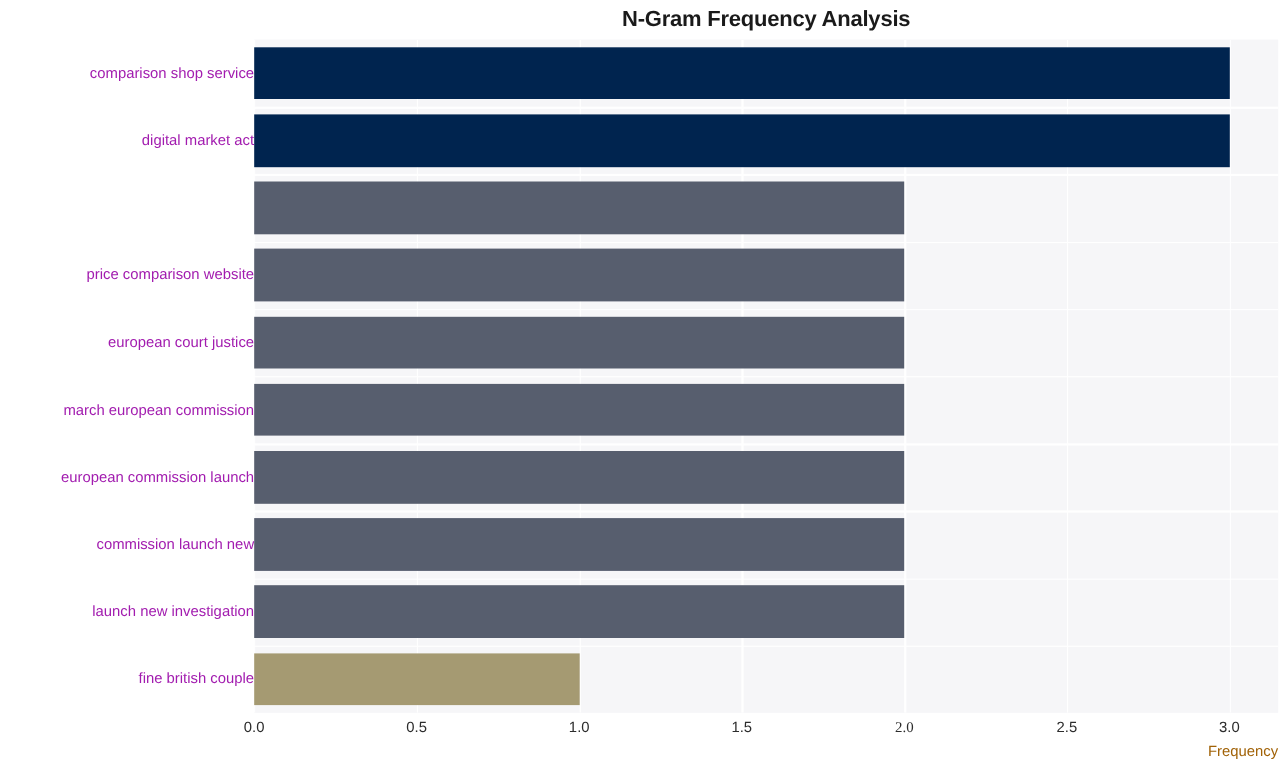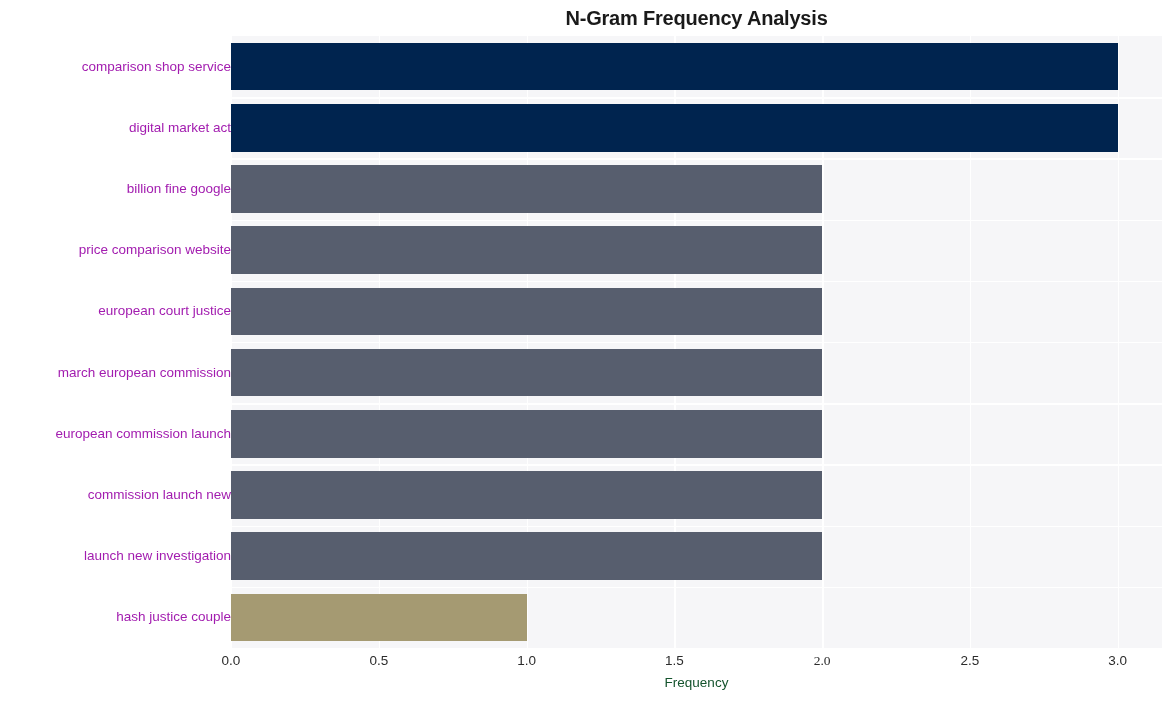--- a/index.html
+++ b/index.html
@@ -107,23 +107,23 @@
     font-size: 13.5px;
     color: #2c2c2c;
     line-height: 18px;
   }
 
   #x-axis-title {
     position: absolute;
     left: 231px;
     top: 674px;
     width: 931px;
-    text-align: center;
+    text-align: right;
     font-size: 13.5px;
-    color: #14532d;
+    color: #a16207;
     line-height: 18px;
   }
 </style>
 </head>
 <body>
 
 <div id="figure">
 
   <div id="chart-title">N-Gram Frequency Analysis</div>
 
@@ -158,28 +158,27 @@
         <div class="bar" title="european commission launch: 2" style="top: 373.932px; height: 47.736px; width: 591.111px; background: rgb(87, 94, 110);"></div>
         <div class="bar" title="commission launch new: 2" style="top: 435.132px; height: 47.736px; width: 591.111px; background: rgb(87, 94, 110);"></div>
         <div class="bar" title="launch new investigation: 2" style="top: 496.332px; height: 47.736px; width: 591.111px; background: rgb(87, 94, 110);"></div>
         <div class="bar" title="hash british couple: 1" style="top: 557.532px; height: 47.736px; width: 295.556px; background: rgb(165, 154, 114);"></div>
       </div>
   </div>
 
   <div id="y-axis-labels">
       <div class="ytick" style="top: 22.6px;">comparison shop service</div>
       <div class="ytick" style="top: 83.8px;">digital market act</div>
-      <div class="ytick" style="top: 145px;">billion fine google</div>
       <div class="ytick" style="top: 206.2px;">price comparison website</div>
       <div class="ytick" style="top: 267.4px;">european court justice</div>
       <div class="ytick" style="top: 328.6px;">march european commission</div>
       <div class="ytick" style="top: 451px;">commission launch new</div>
       <div class="ytick" style="top: 389.8px;">european commission launch</div>
       <div class="ytick" style="top: 512.2px;">launch new investigation</div>
-      <div class="ytick" style="top: 573.4px;">hash justice couple</div>
+      <div class="ytick" style="top: 573.4px;">fine british couple</div>
     </div>
 
   <div id="x-axis-labels">
       <div class="xtick" style="left: 231px;">0.0</div>
       <div class="xtick" style="left: 378.778px;">0.5</div>
       <div class="xtick" style="left: 526.556px;">1.0</div>
       <div class="xtick" style="left: 674.333px;">1.5</div>
       <div class="xtick" style="left: 822.111px; font-family: Liberation Serif, serif;">2.0</div>
       <div class="xtick" style="left: 969.889px;">2.5</div>
       <div class="xtick" style="left: 1117.67px;">3.0</div>

